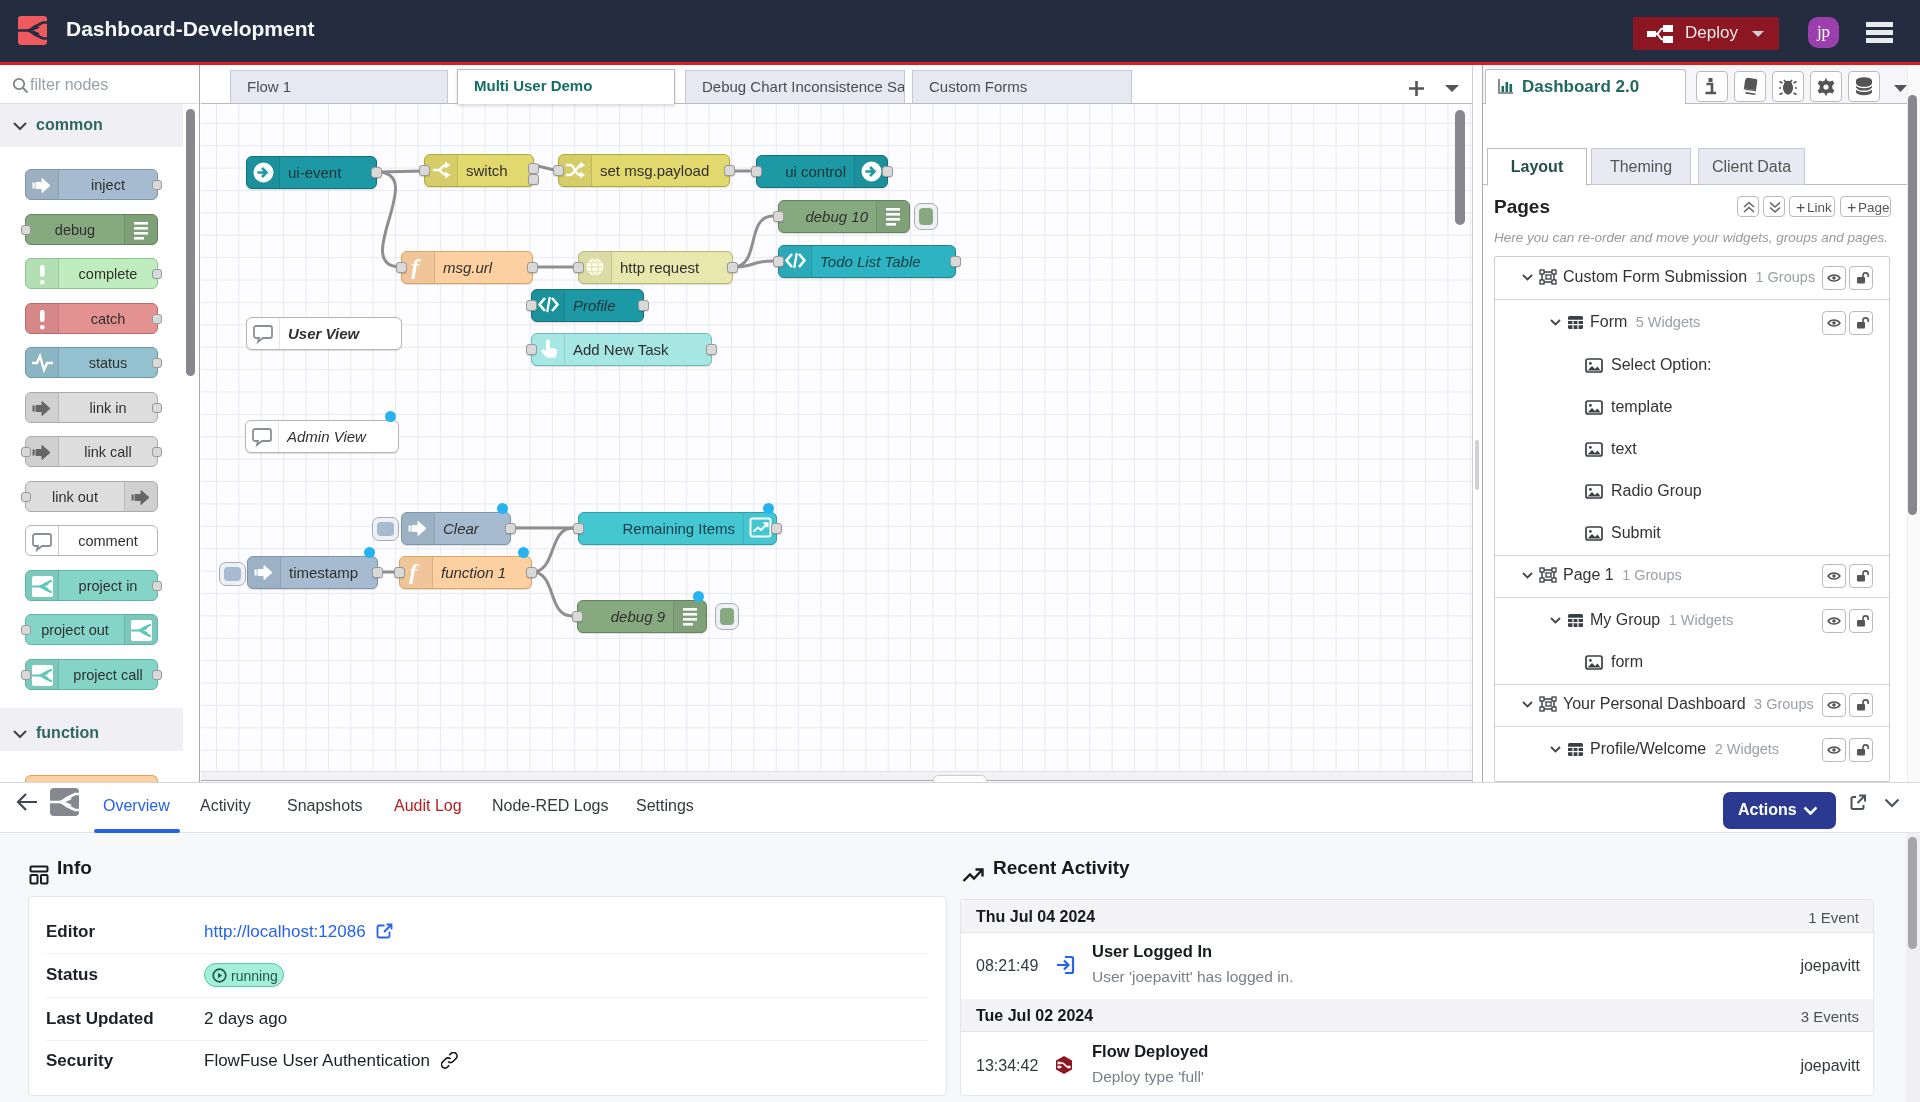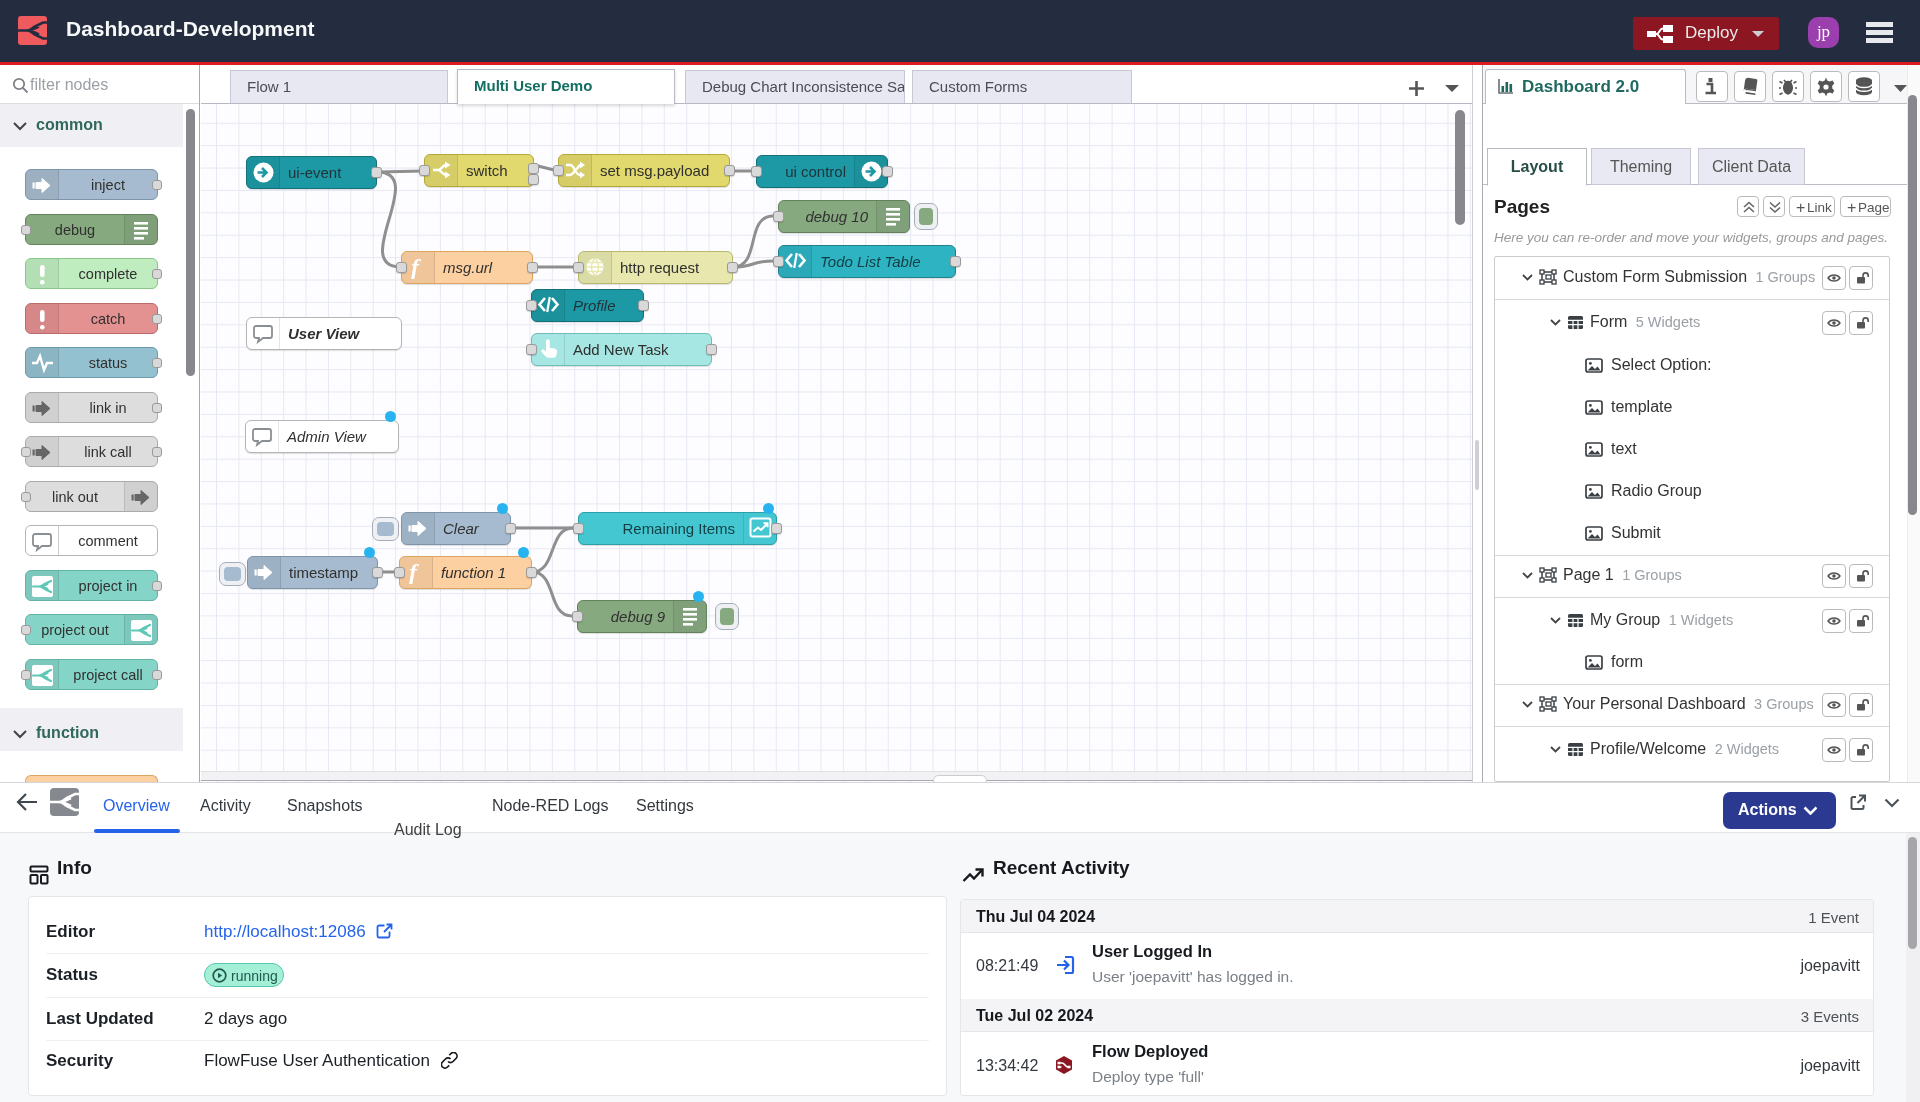--- a/index.html
+++ b/index.html
@@ -728,21 +728,21 @@
           <path d="M10 1 L2 9 L10 17 M2 9 H21" stroke="#3f4850" stroke-width="2.2" fill="none"></path>
         </svg>
         <div class="abs" style="left:50px;top:5px;width:29px;height:28px;background:#85898f;border-radius:4px;">
           <svg class="abs" style="left:0px;top:0px" width="29" height="28" viewBox="0 0 29 28" xmlns="http://www.w3.org/2000/svg">
             <path d="M0 14 H9 C13 14 14 11.5 17 10 L25 6 L29 6 M9 14 C13 14 14 16.5 17 18 L25 22 L29 22 M12 14 L21 10 M12 14 L21 18" stroke="#fff" stroke-width="2.6" fill="none"></path>
           </svg>
         </div>
         <div class="btab" style="left:103px;color:#2563eb;">Overview</div>
         <div class="btab" style="left:200px;color:#33393f;">Activity</div>
         <div class="btab" style="left:287px;color:#33393f;">Snapshots</div>
-        <div class="btab" style="left:394px;color:#404040;margin-top:24px;">Audit Log</div>
+        <div class="btab" style="left:394px;color:#b91c1c;">Audit Log</div>
         <div class="btab" style="left:492px;color:#33393f;">Node-RED Logs</div>
         <div class="btab" style="left:636px;color:#33393f;">Settings</div>
         <div class="abs" style="left:94px;top:46px;width:86px;height:4px;background:#2563eb;border-radius:2px;"></div>
         <div id="actions">
           <span class="abs" style="left:15px;top:9px;">Actions</span>
           <svg class="abs" style="left:80px;top:14px" width="14" height="9" viewBox="0 0 14 9" xmlns="http://www.w3.org/2000/svg">
             <path d="M1.5 1.5 L7.5 7.5 L13.5 1.5" stroke="#fff" stroke-width="2.6" fill="none"></path>
           </svg>
         </div>
         <svg class="abs" style="left:1850px;top:11px" width="17" height="17" viewBox="0 0 17 17" xmlns="http://www.w3.org/2000/svg">

